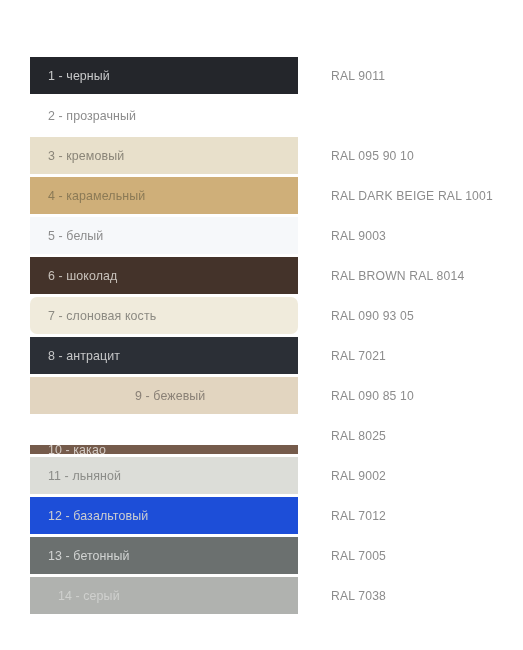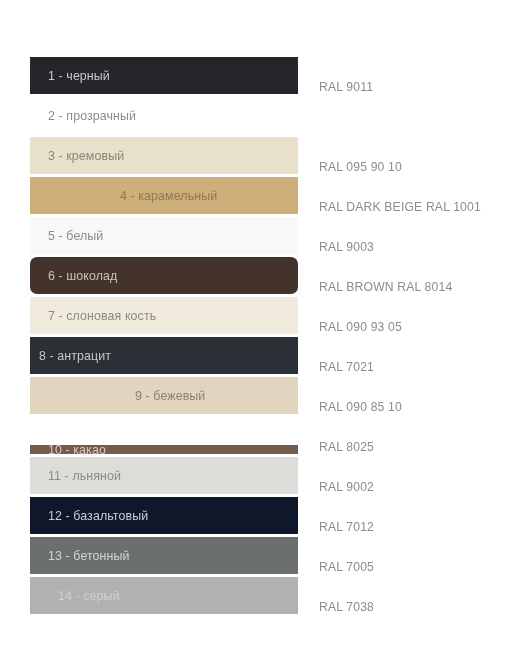--- a/index.html
+++ b/index.html
@@ -38,22 +38,22 @@
     font-size: 13.5px;
     font-family: "Liberation Sans", "DejaVu Sans", sans-serif;
     letter-spacing: 0.1px;
     white-space: nowrap;
     transform: scaleX(0.92);
     transform-origin: left center;
   }
   .ral-cell {
     flex: 1;
     display: flex;
-    align-items: flex-end;
-    padding-left: 21px;
+    align-items: center;
+    padding-left: 33px;
     box-sizing: border-box;
   }
   .ral-label {
     font-size: 13.5px;
     color: #8c8c8c;
     font-family: "Liberation Sans", "DejaVu Sans", sans-serif;
     letter-spacing: 0.2px;
     white-space: nowrap;
     transform: scaleX(0.9);
     transform-origin: left center;
@@ -81,53 +81,53 @@
     </div>
     <div class="color-row">
       <div class="swatch" style="background: rgb(232, 224, 203);">
         <span class="swatch-label" style="color: rgb(138, 133, 120);">3 - кремовый</span>
       </div>
       <div class="ral-cell">
         <span class="ral-label" style="color: rgb(140, 140, 140);">RAL 095 90 10</span>
       </div>
     </div>
     <div class="color-row">
-      <div class="swatch" style="background: rgb(207, 175, 121); justify-content: center;">
+      <div class="swatch" style="background: rgb(207, 175, 121);">
         <span class="swatch-label" style="color: rgb(139, 122, 86);">4 - карамельный</span>
       </div>
       <div class="ral-cell">
         <span class="ral-label" style="color: rgb(140, 140, 140);">RAL DARK BEIGE RAL 1001</span>
       </div>
     </div>
     <div class="color-row">
       <div class="swatch" style="background: rgb(246, 248, 250);">
         <span class="swatch-label" style="color: rgb(140, 140, 140);">5 - белый</span>
       </div>
       <div class="ral-cell">
         <span class="ral-label" style="color: rgb(140, 140, 140);">RAL  9003</span>
       </div>
     </div>
     <div class="color-row">
-      <div class="swatch" style="background: rgb(68, 51, 42); border-radius: 7px;">
+      <div class="swatch" style="background: rgb(68, 51, 42);">
         <span class="swatch-label" style="color: rgb(200, 194, 187);">6 - шоколад</span>
       </div>
       <div class="ral-cell">
         <span class="ral-label" style="color: rgb(140, 140, 140);">RAL BROWN RAL 8014</span>
       </div>
     </div>
     <div class="color-row">
-      <div class="swatch" style="background: rgb(240, 235, 220);">
+      <div class="swatch" style="background: rgb(240, 235, 220); border-radius: 7px;">
         <span class="swatch-label" style="color: rgb(140, 138, 130);">7 - слоновая кость</span>
       </div>
       <div class="ral-cell">
         <span class="ral-label" style="color: rgb(140, 140, 140);">RAL 090 93 05</span>
       </div>
     </div>
     <div class="color-row">
-      <div class="swatch" style="background: rgb(43, 47, 54); padding-left: 9px;">
+      <div class="swatch" style="background: rgb(43, 47, 54);">
         <span class="swatch-label" style="color: rgb(198, 199, 200);">8 - антрацит</span>
       </div>
       <div class="ral-cell">
         <span class="ral-label" style="color: rgb(140, 140, 140);">RAL 7021</span>
       </div>
     </div>
     <div class="color-row">
       <div class="swatch" style="background: rgb(226, 213, 192); justify-content: center;">
         <span class="swatch-label" style="color: rgb(138, 129, 118);">9 - бежевый</span>
       </div>
@@ -145,21 +145,21 @@
     </div>
     <div class="color-row">
       <div class="swatch" style="background: rgb(220, 221, 216);">
         <span class="swatch-label" style="color: rgb(139, 140, 136);">11 - льняной</span>
       </div>
       <div class="ral-cell">
         <span class="ral-label" style="color: rgb(140, 140, 140);">RAL 9002</span>
       </div>
     </div>
     <div class="color-row">
-      <div class="swatch" style="background: #0f172a;">
+      <div class="swatch" style="background: #1d4ed8;">
         <span class="swatch-label" style="color: rgb(204, 206, 208);">12 - базальтовый</span>
       </div>
       <div class="ral-cell">
         <span class="ral-label" style="color: rgb(140, 140, 140);">RAL 7012</span>
       </div>
     </div>
     <div class="color-row">
       <div class="swatch" style="background: rgb(107, 112, 111);">
         <span class="swatch-label" style="color: rgb(210, 212, 211);">13 - бетонный</span>
       </div>

